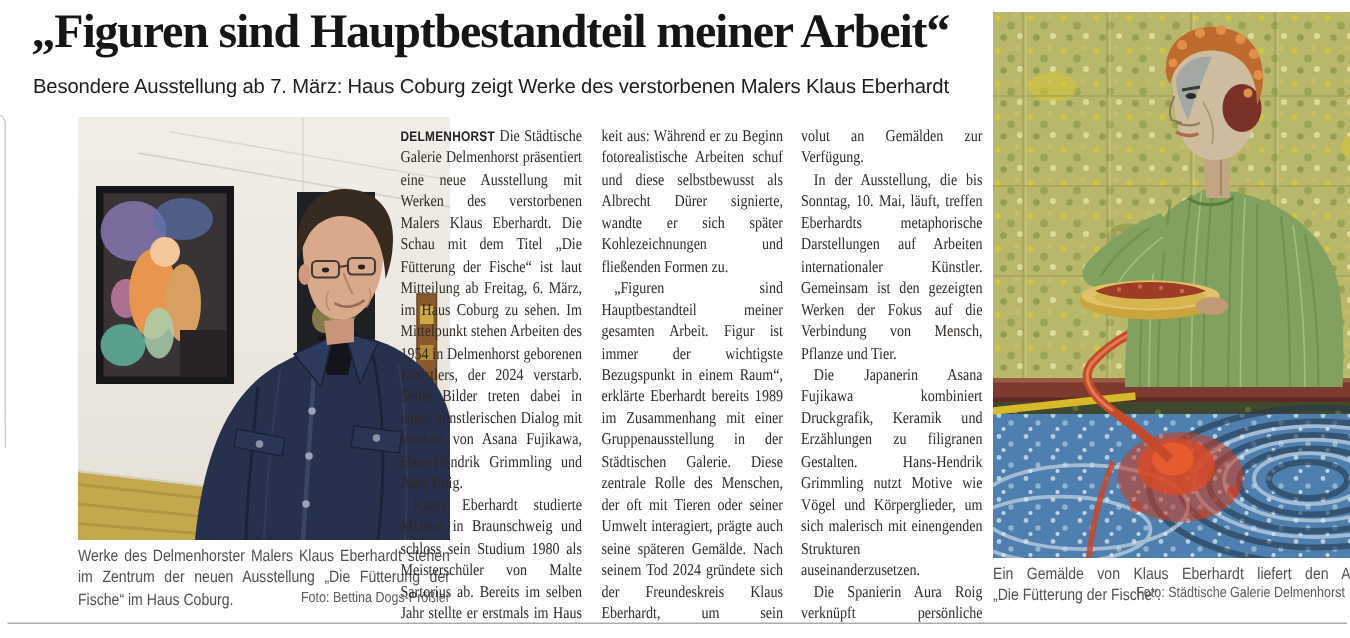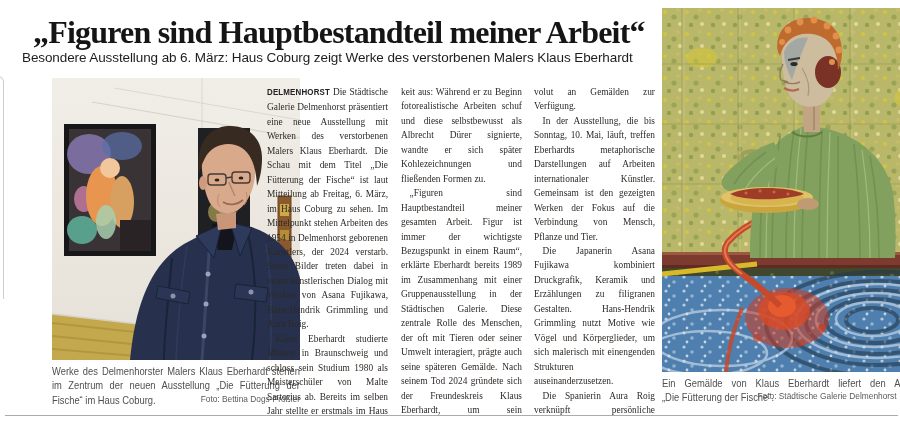--- a/index.html
+++ b/index.html
@@ -1,21 +1,21 @@
 <!DOCTYPE html>
 <html><head>
 <meta charset="utf-8">
 <style>
   html,body{margin:0;padding:0;}
   body{width:900px;height:425px;overflow:hidden;background:#ffffff;position:relative;
        font-family:"Liberation Sans","DejaVu Sans",sans-serif;}
   .page{position:absolute;inset:0;width:900px;height:425px;background:#fff;}
 
   
-  .headline{position:absolute;left:21px;top:2px;margin:12px;width:660px;
+  .headline{position:absolute;left:21px;top:2px;margin:0;width:660px;
     font-family:"Liberation Serif","DejaVu Serif",serif;font-weight:700;
     font-size:32px;letter-spacing:-0.8px;color:#151515;white-space:nowrap;}
   .subheadline{position:absolute;left:22px;top:50px;margin:0;width:660px;
     font-size:13.5px;font-weight:400;letter-spacing:-0.1px;color:#1d1d1d;white-space:nowrap;}
 
   
   .left-edge{position:absolute;left:-6px;top:76px;width:9px;height:222px;
     border-right:1px solid #cfcdc9;border-top:1px solid #d8d6d2;border-top-right-radius:6px;}
 
   
@@ -52,21 +52,21 @@
   
   .bottom-rule{position:absolute;left:5px;top:415px;width:893px;height:0;
     border-top:1.5px solid #ababab;}
 </style>
 </head>
 <body>
 
 <div class="page">
 
   <h1 class="headline">„Figuren sind Hauptbestandteil meiner Arbeit“</h1>
-  <h2 class="subheadline">Besondere Ausstellung ab 6. März: Haus Coburg zeigt Werke des verstorbenen Malers Klaus Eberhardt</h2>
+  <h2 class="subheadline">Besondere Ausstellung ab 7. März: Haus Coburg zeigt Werke des verstorbenen Malers Klaus Eberhardt</h2>
 
   <div class="left-edge"></div>
 
   <figure class="fig-left">
     <div class="photo">
       <svg width="248" height="282" viewBox="0 0 248 282" xmlns="http://www.w3.org/2000/svg">
         <defs>
           <linearGradient id="wallg" x1="0" y1="0" x2="0" y2="1">
             <stop offset="0" stop-color="#f1eee8"></stop>
               <stop offset="1" stop-color="#e6e1d7"></stop>

